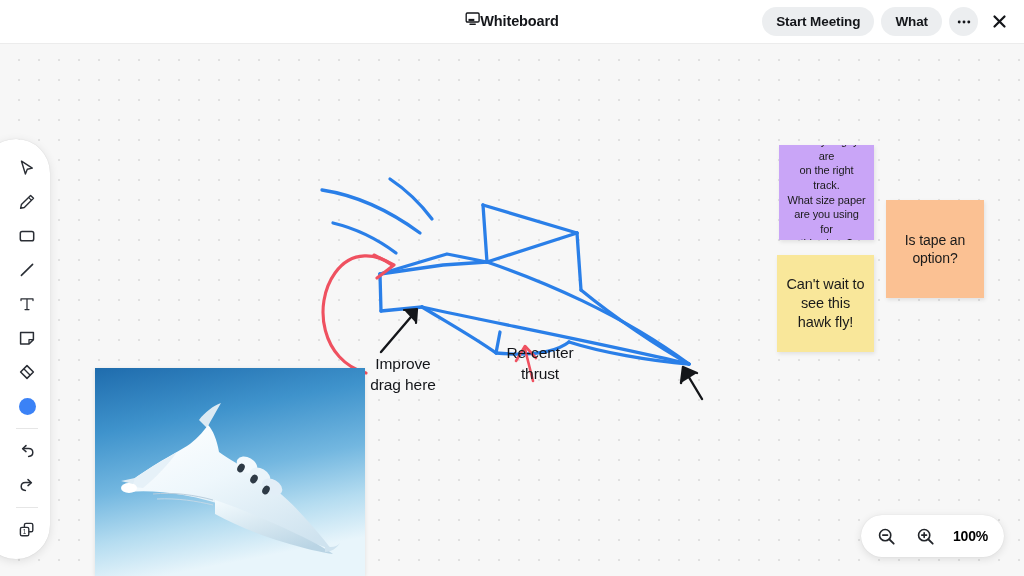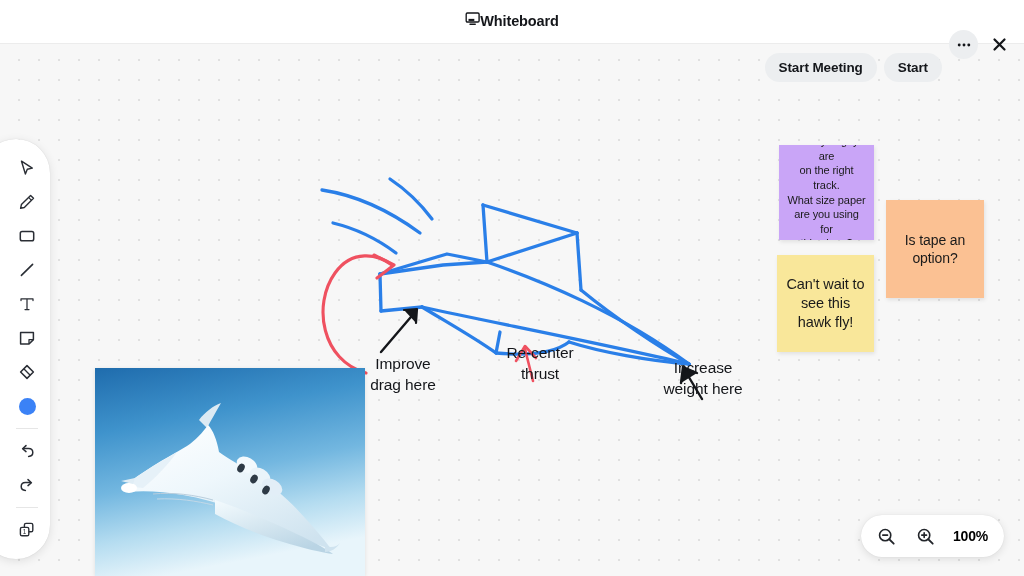--- a/index.html
+++ b/index.html
@@ -63,21 +63,20 @@
     justify-content: center;
     padding: 0 14px;
     font-size: 13.5px;
     font-weight: bold;
     color: #14161a;
     cursor: pointer;
     border: none;
     font-family: "Liberation Sans", sans-serif;
     letter-spacing: -0.1px;
     white-space: nowrap;
-    margin-top: 46px;
   }
   .icon-btn {
     width: 29px;
     height: 29px;
     border-radius: 50%;
     background: #eceef0;
     display: flex;
     align-items: center;
     justify-content: center;
     cursor: pointer;
@@ -228,21 +227,21 @@
           <rect x="1.1" y="2.2" width="13.8" height="9.6" rx="1.3" stroke="#14161a" stroke-width="1.5"></rect>
           <path d="M5.2 14.2h5.6" stroke="#14161a" stroke-width="1.5" stroke-linecap="round"></path>
           <rect x="3.6" y="8.4" width="6.2" height="2.2" fill="#14161a"></rect>
         </svg>
       </span>
       <span class="header-title-text">Whiteboard</span>
     </div>
 
     <div class="header-actions">
       <button class="pill-btn">Start Meeting</button>
-      <button class="pill-btn">Start</button>
+      <button class="pill-btn">What</button>
       <div class="icon-btn">
         <svg width="16" height="16" viewBox="0 0 16 16">
           <circle cx="3.2" cy="8" r="1.45" fill="#14161a"></circle>
           <circle cx="8" cy="8" r="1.45" fill="#14161a"></circle>
           <circle cx="12.8" cy="8" r="1.45" fill="#14161a"></circle>
         </svg>
       </div>
       <div class="icon-btn plain">
         <svg width="17" height="17" viewBox="0 0 16 16">
           <path d="M3.3 3.3L12.7 12.7M12.7 3.3L3.3 12.7" stroke="#14161a" stroke-width="2.1" stroke-linecap="round"></path>
@@ -307,22 +306,20 @@
         <path d="M681 340 L683 324 L697 330" stroke-linejoin="round" fill="#14161a" stroke="#14161a"></path>
       </g>
     </svg>
 
     <div class="annot" style="left:362px; top:311px; width:82px;">Improve
 drag here</div>
 
     <div class="annot" style="left:495px; top:300px; width:90px;">Re-center
 thrust</div>
 
-    <div class="annot" style="left:652px; top:315px; width:102px;">Increase
-weight here</div>
 
     <div class="sticky" style="left:779px; top:102px; width:95px; height:95px; background:#c9a5f7;">
       <span class="sticky-text" style="font-size:11px;">I think you guys are
 on the right track.
 What size paper
 are you using for
 this plane?</span>
     </div>
 
     <div class="sticky" style="left:886px; top:157px; width:98px; height:98px; background:#fbc193;">

